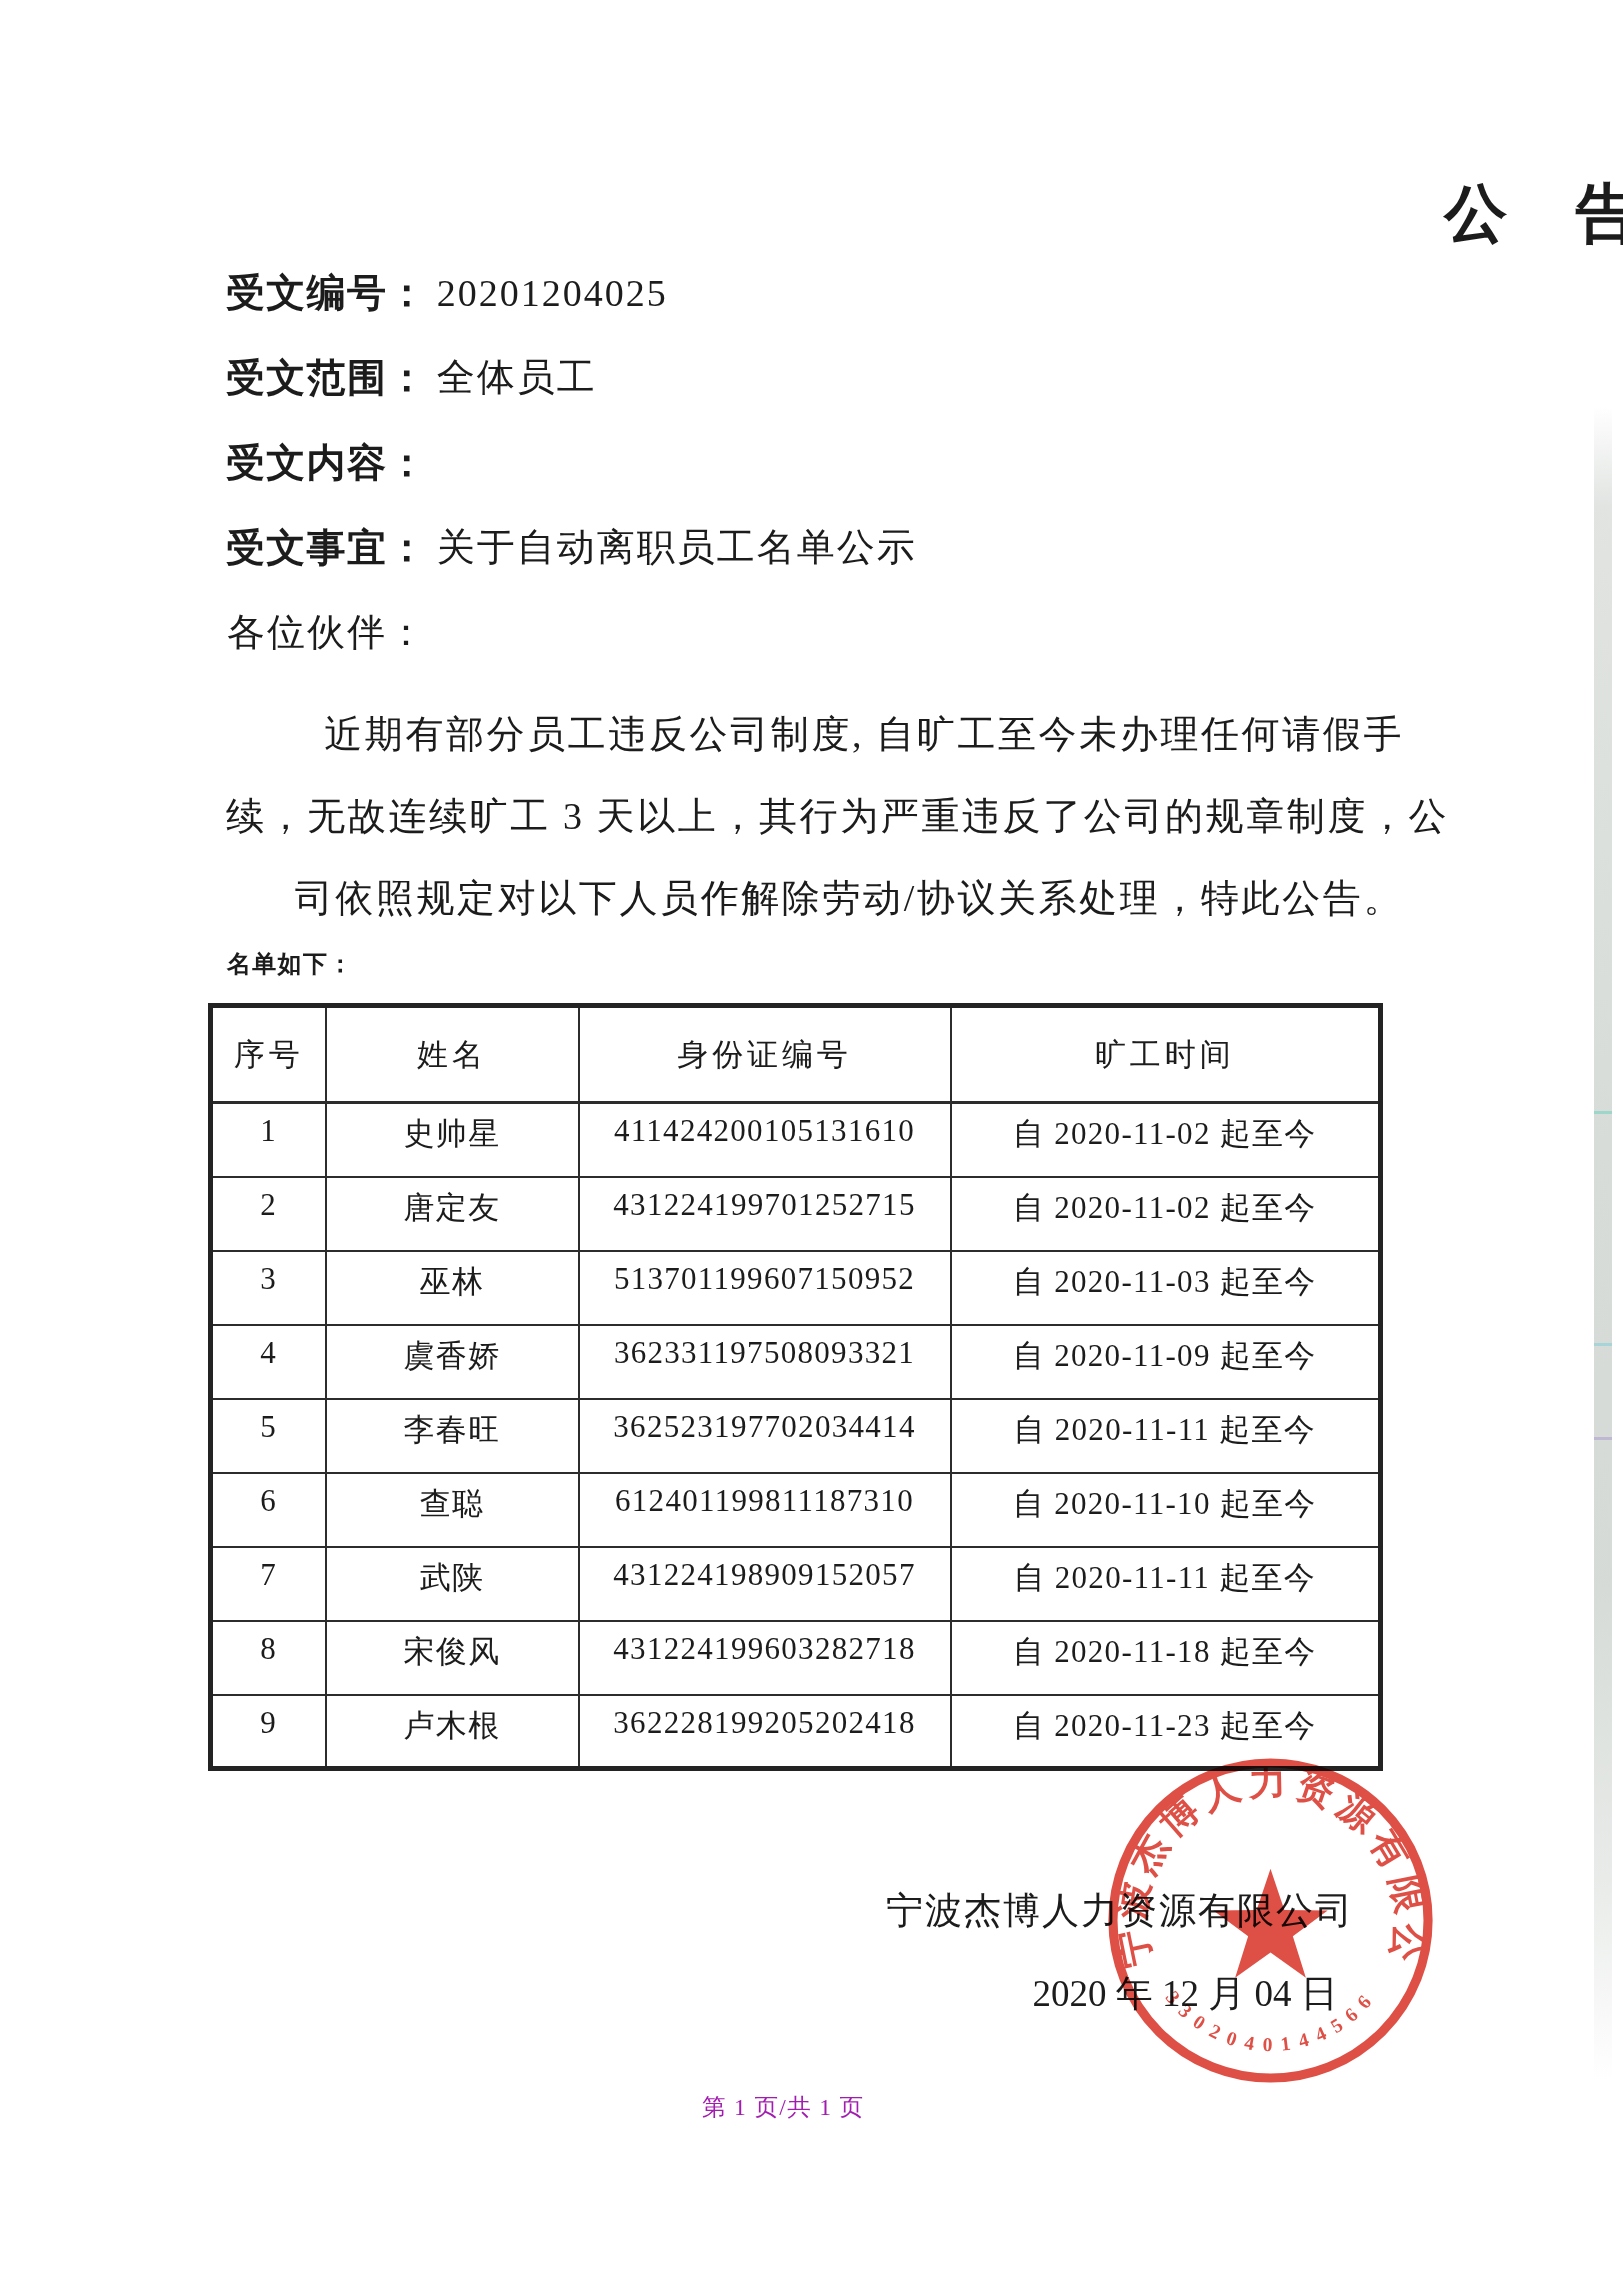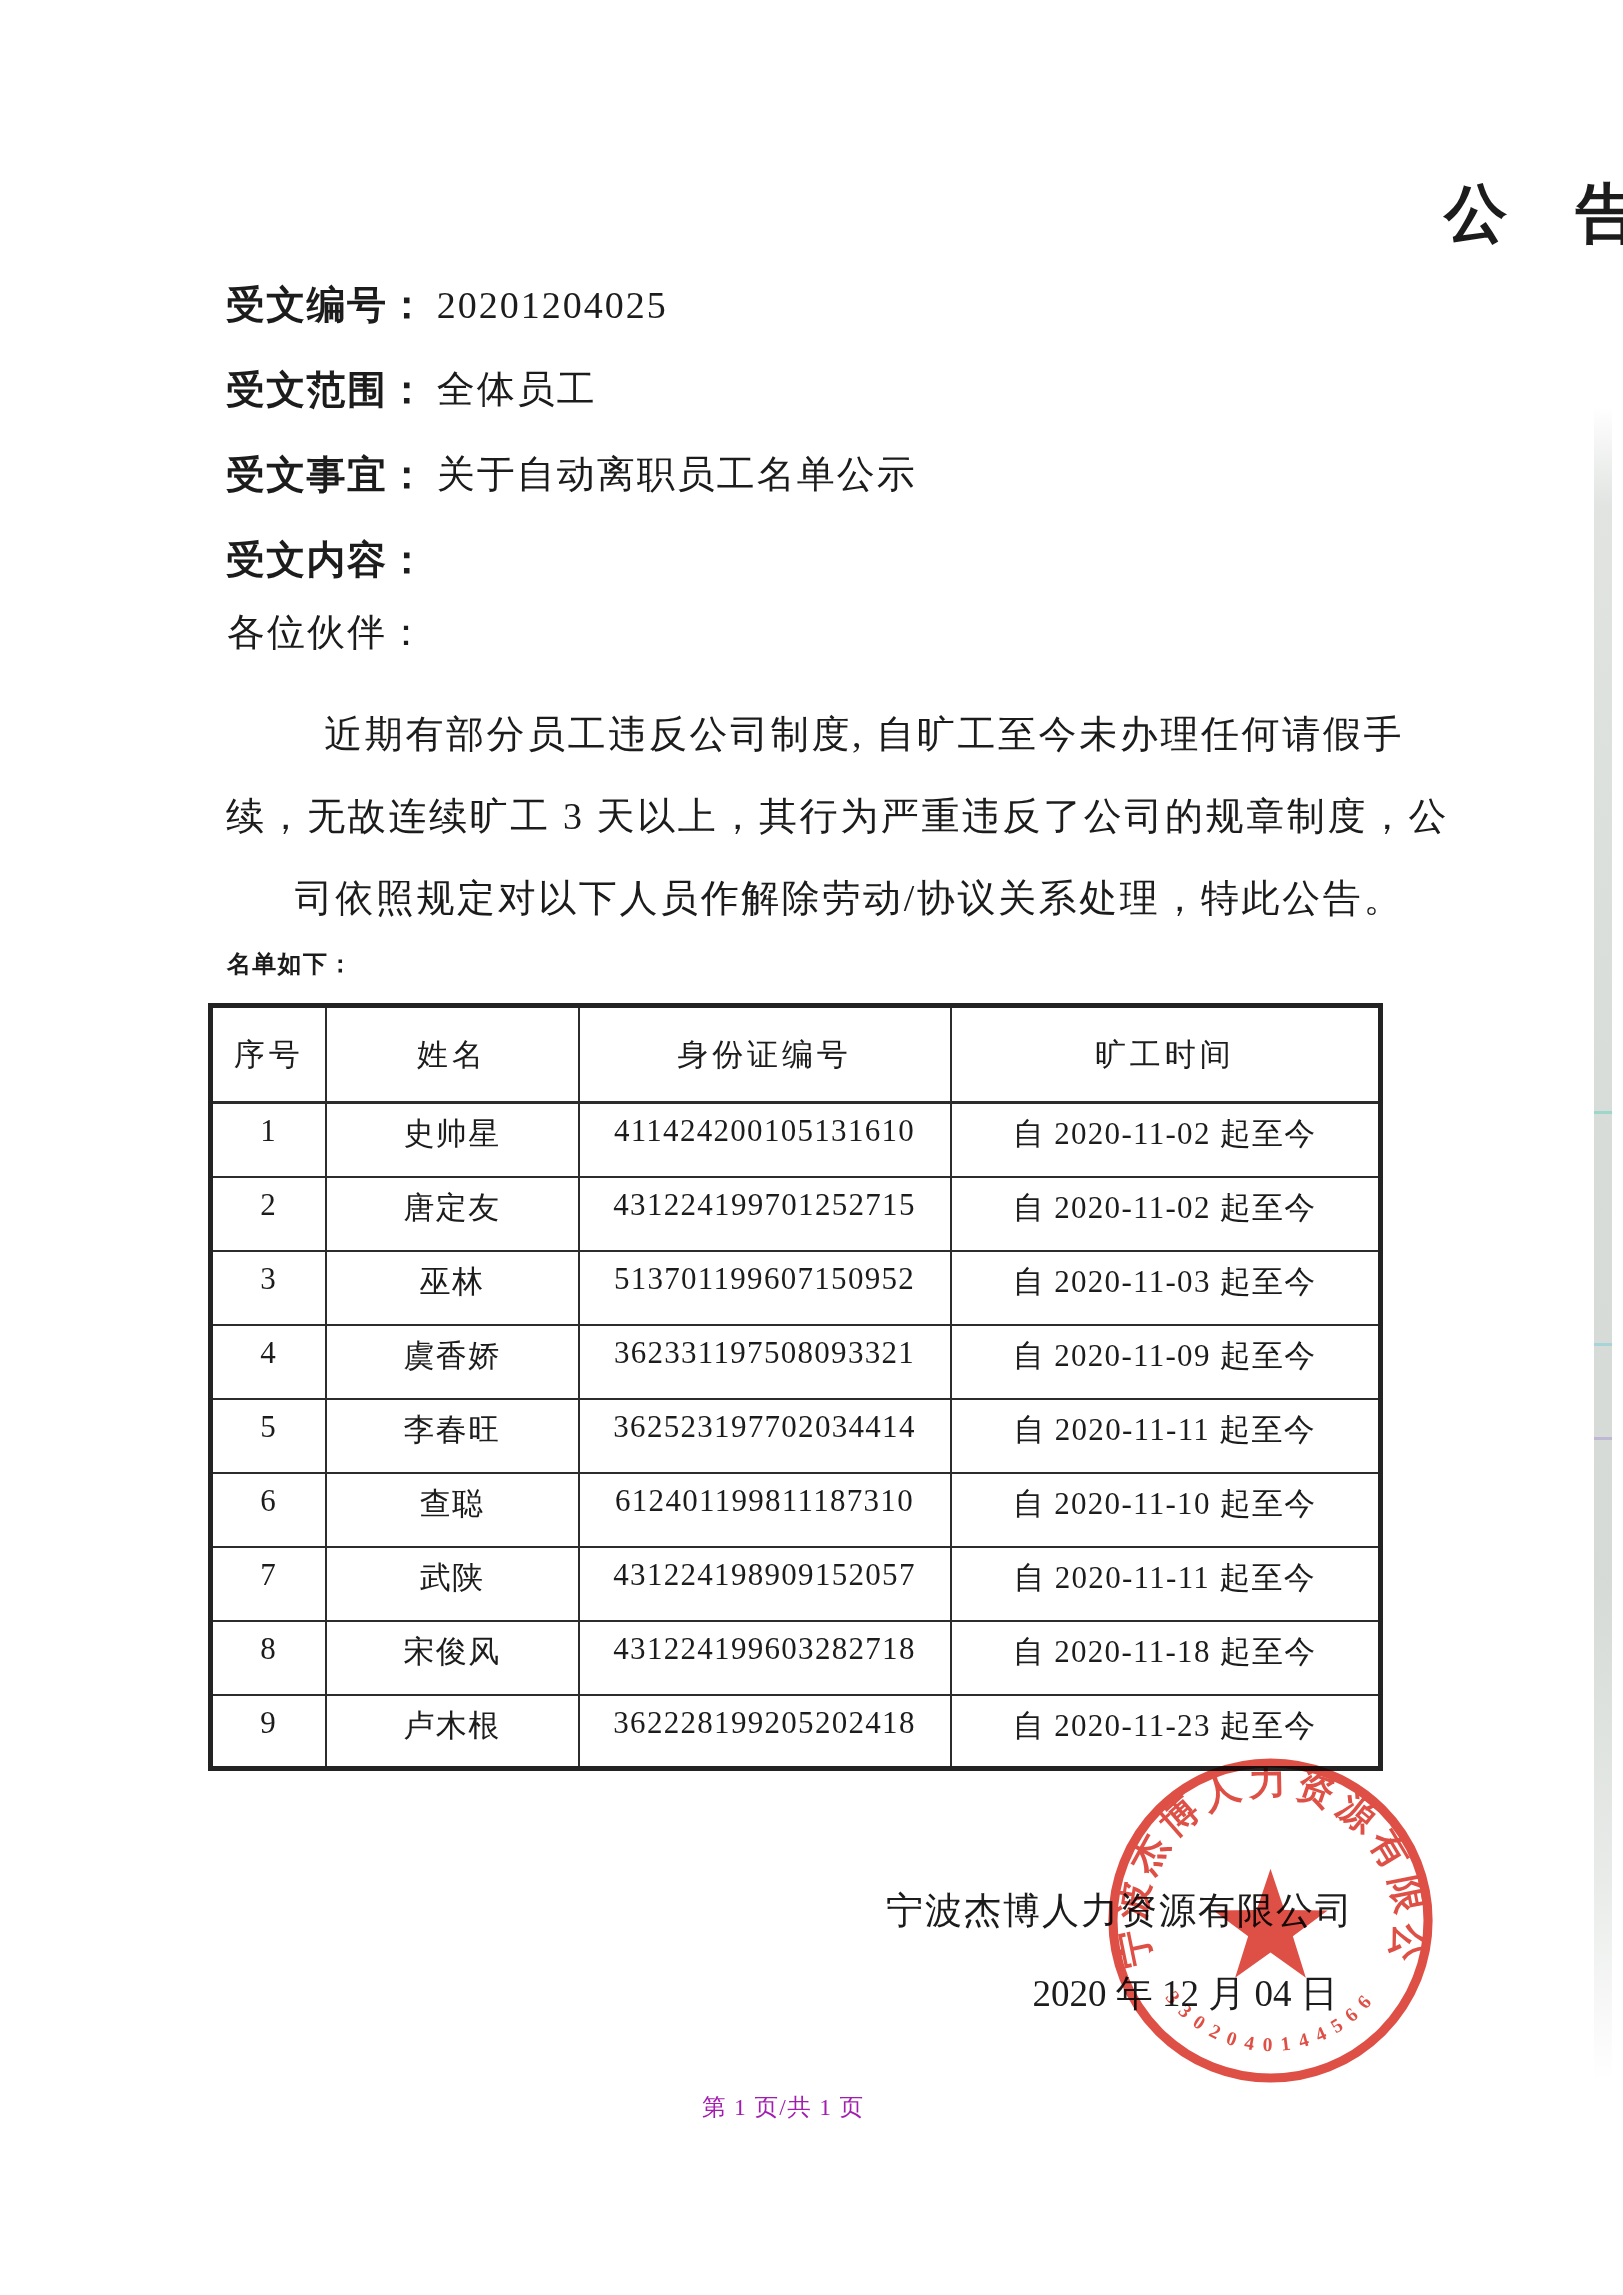--- a/index.html
+++ b/index.html
@@ -6,21 +6,21 @@
   .page{
     position:relative;width:1623px;height:2295px;background:#ffffff;overflow:hidden;
     font-family:"Liberation Serif","DejaVu Serif",serif;color:#1c1c1c;
   }
   .title{
     position:absolute;top:171px;left:0;width:1597px;text-align:right;
     font-size:63px;font-weight:bold;letter-spacing:2.6px;
     font-family:"Liberation Serif","DejaVu Serif",serif;
     padding-left:44px;
   }
-  .meta{position:absolute;left:226px;top:262px;text-align:center;}
+  .meta{position:absolute;left:226px;top:250px;text-align:center;}
   .meta-row{height:85px;display:flex;align-items:center;}
   .meta-label{
     font-family:"Liberation Sans","DejaVu Sans",sans-serif;
     font-weight:bold;font-size:39px;letter-spacing:1.3px;white-space:pre;
   }
   .meta-value{font-size:38px;margin-left:9.2px;letter-spacing:2px;white-space:pre;}
   .salutation{position:absolute;left:227px;top:607px;font-size:38px;letter-spacing:2px;}
   .body-text{position:absolute;left:226px;top:693px;width:1178px;}
   .body-line{font-size:38px;line-height:82px;letter-spacing:2.6px;white-space:pre;text-align:right;}
   .body-line.indent{text-indent:73px;}
@@ -75,26 +75,26 @@
   <div class="meta">
     <div class="meta-row">
       <span class="meta-label">受文编号：</span>
       <span class="meta-value">20201204025</span>
     </div>
     <div class="meta-row">
       <span class="meta-label">受文范围：</span>
       <span class="meta-value">全体员工</span>
     </div>
     <div class="meta-row">
+      <span class="meta-label">受文内容：</span>
+      <span class="meta-value"></span>
+    </div>
+    <div class="meta-row">
       <span class="meta-label">受文事宜：</span>
       <span class="meta-value">关于自动离职员工名单公示</span>
-    </div>
-    <div class="meta-row">
-      <span class="meta-label">受文内容：</span>
-      <span class="meta-value"></span>
     </div>
   </div>
 
   <div class="salutation">各位伙伴：</div>
 
   <div class="body-text">
     <div class="body-line indent">近期有部分员工违反公司制度, 自旷工至今未办理任何请假手</div>
     <div class="body-line">续，无故连续旷工 3 天以上，其行为严重违反了公司的规章制度，公</div>
     <div class="body-line">司依照规定对以下人员作解除劳动/协议关系处理，特此公告。</div>
   </div>

